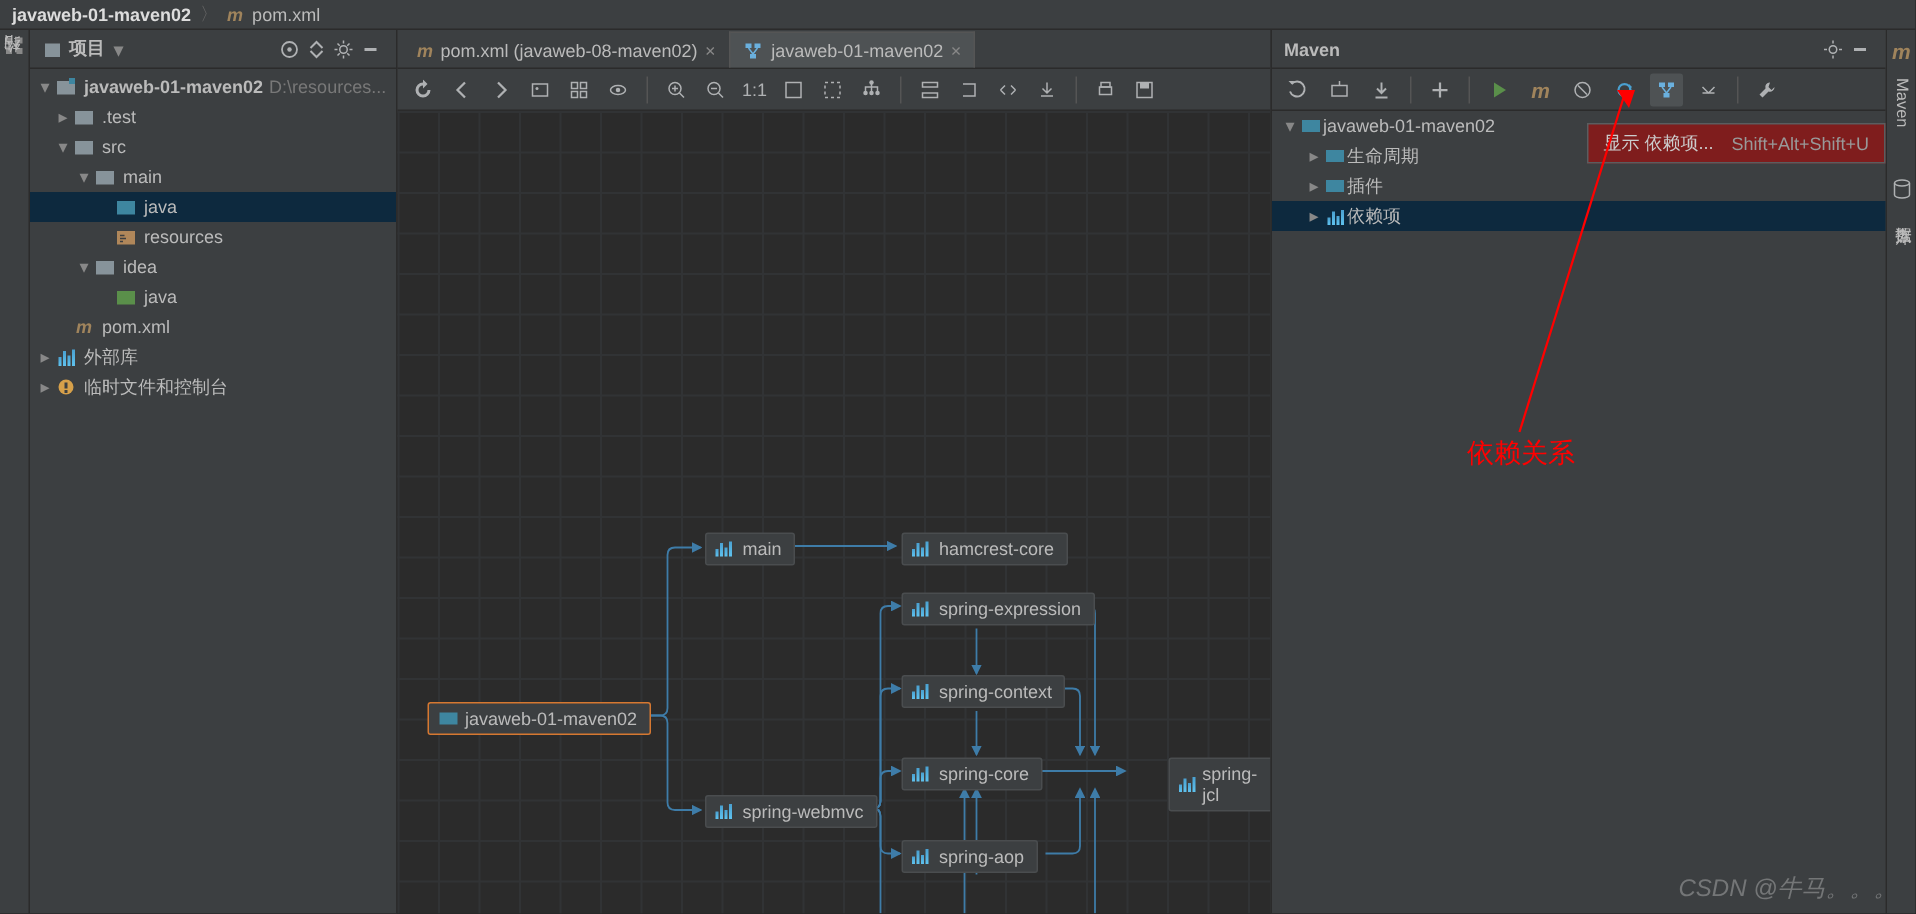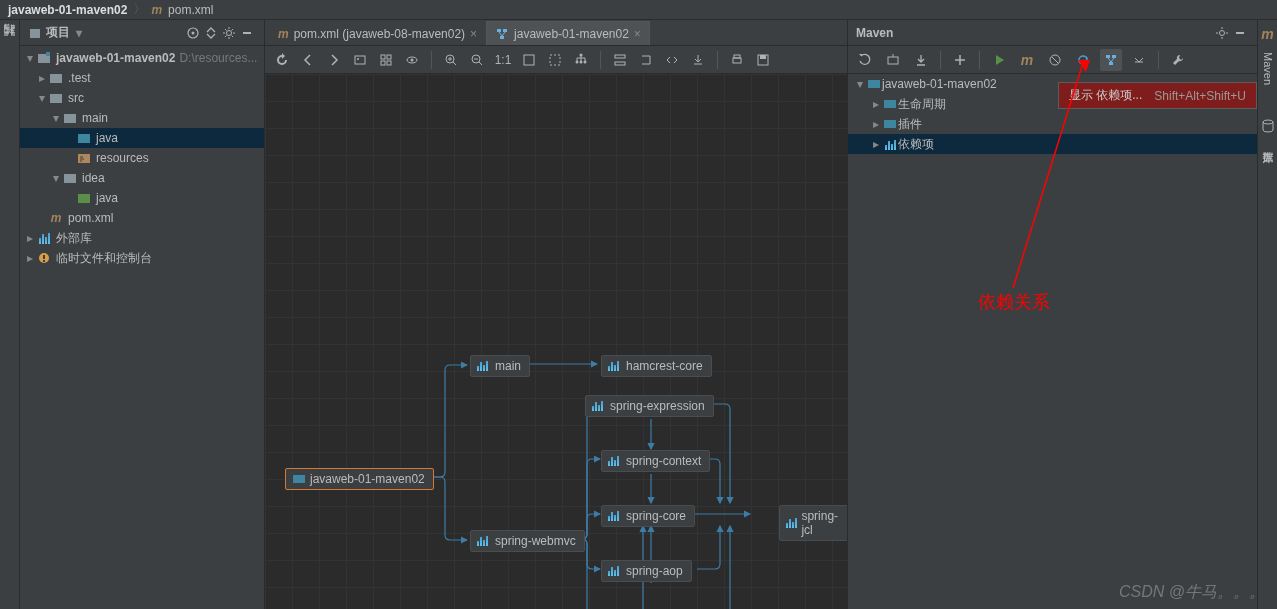--- a/index.html
+++ b/index.html
@@ -401,21 +401,21 @@
           <span class="nicon">
             <div class="bars-icon">
               <span style="height:5px"></span>
               <span style="height:9px"></span>
               <span style="height:6px"></span>
               <span style="height:10px"></span>
             </div>
           </span>
           <span>spring-webmvc</span>
         </div>
-      <div class="node" style="left:320px;top:321px">
+      <div class="node" style="left:336px;top:321px">
           <span class="nicon">
             <div class="bars-icon">
               <span style="height:5px"></span>
               <span style="height:9px"></span>
               <span style="height:6px"></span>
               <span style="height:10px"></span>
             </div>
           </span>
           <span>spring-expression</span>
         </div>

